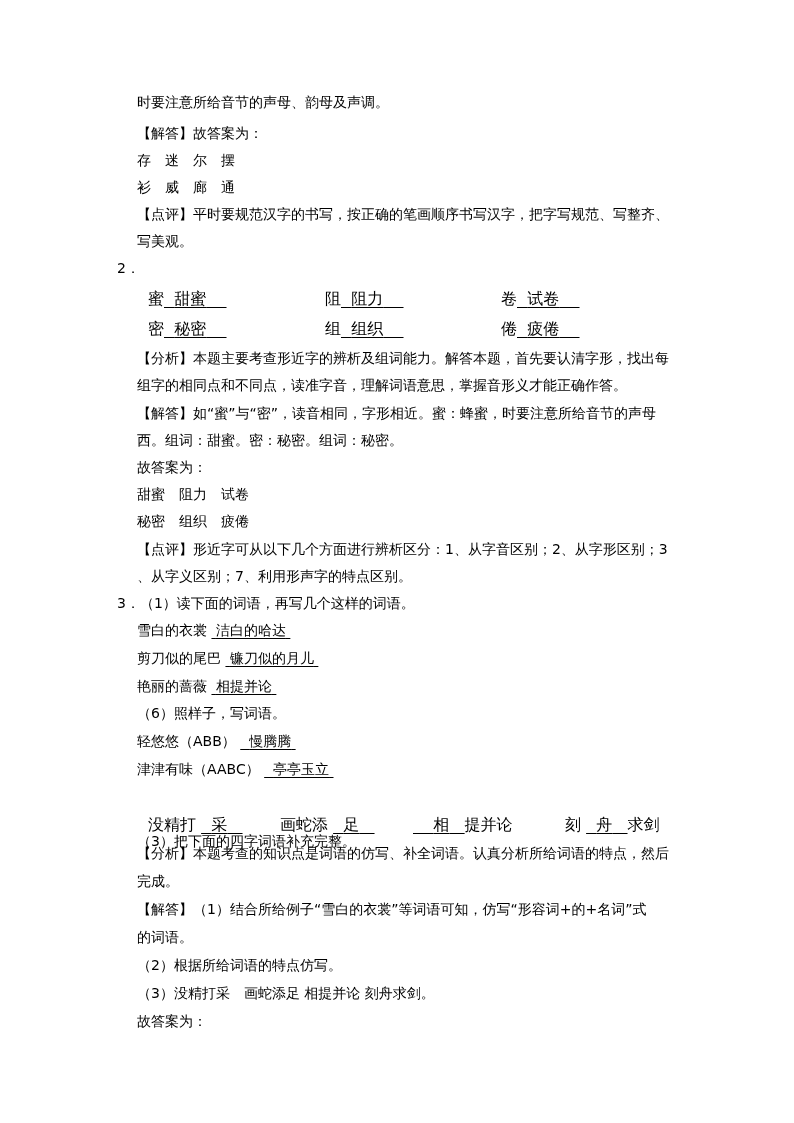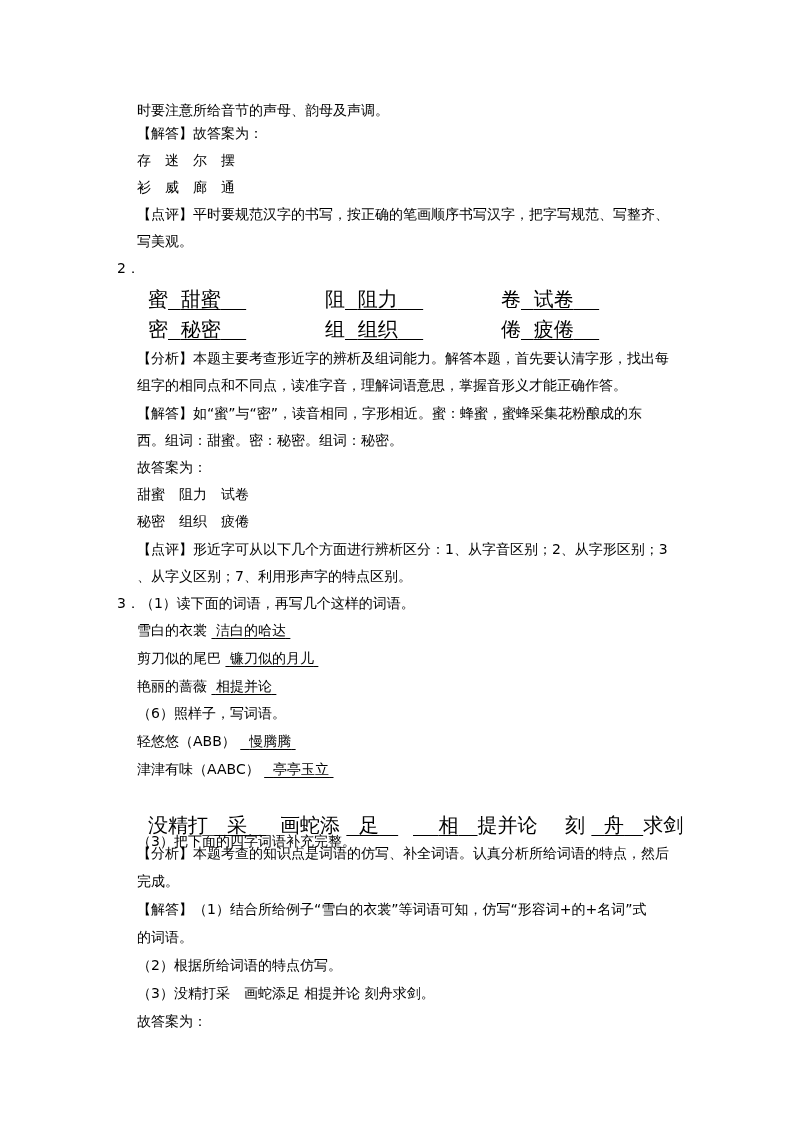--- a/index.html
+++ b/index.html
@@ -1,27 +1,27 @@
 <!DOCTYPE html>
 <html><head>
 <meta charset="utf-8">
 <style>
   html, body { margin:0; padding:0; background:#ffffff; }
   body { width:794px; height:1123px; position:relative; overflow:hidden;
          font-family:"DejaVu Sans", "Liberation Sans", sans-serif; color:#000; font-size:14px; }
   .line { position:absolute; left:137px; white-space:nowrap; line-height:20px; height:20px; font-size:14px; }
   .num { left:117px; }
   .u { text-decoration:underline; text-underline-offset:3px; text-decoration-thickness:1px; white-space:pre; }
-  .cell { position:absolute; white-space:pre; line-height:20px; height:20px; font-size:20px; }
+  .cell { position:absolute; white-space:pre; line-height:20px; height:20px; font-size:16px; }
   .sp { display:inline-block; }
 </style>
 </head>
 <body>
 
-<div class="line" style="top:100px">时要注意所给音节的声母、韵母及声调。</div>
+<div class="line" style="top:92px">时要注意所给音节的声母、韵母及声调。</div>
 <div class="line" style="top:123px">【解答】故答案为：</div>
 <div class="line" style="top:150px">
   <span>存</span><span class="sp" style="width:14px"></span><span>迷</span><span class="sp" style="width:14px"></span><span>尔</span><span class="sp" style="width:14px"></span><span>摆</span>
 </div>
 <div class="line" style="top:177px">
   <span>衫</span><span class="sp" style="width:14px"></span><span>威</span><span class="sp" style="width:14px"></span><span>廊</span><span class="sp" style="width:14px"></span><span>通</span>
 </div>
 <div class="line" style="top:204px">【点评】平时要规范汉字的书写，按正确的笔画顺序书写汉字，把字写规范、写整齐、</div>
 <div class="line" style="top:231px">写美观。</div>
 
@@ -30,21 +30,21 @@
 <div class="cell" style="left:148px; top:289px"><span>蜜</span><span class="u">  <span>甜蜜</span>    </span></div>
 <div class="cell" style="left:325px; top:289px"><span>阻</span><span class="u">  <span>阻力</span>    </span></div>
 <div class="cell" style="left:501px; top:289px"><span>卷</span><span class="u">  <span>试卷</span>    </span></div>
 
 <div class="cell" style="left:148px; top:319px"><span>密</span><span class="u">  <span>秘密</span>    </span></div>
 <div class="cell" style="left:325px; top:319px"><span>组</span><span class="u">  <span>组织</span>    </span></div>
 <div class="cell" style="left:501px; top:319px"><span>倦</span><span class="u">  <span>疲倦</span>    </span></div>
 
 <div class="line" style="top:348px">【分析】本题主要考查形近字的辨析及组词能力。解答本题，首先要认清字形，找出每</div>
 <div class="line" style="top:375px">组字的相同点和不同点，读准字音，理解词语意思，掌握音形义才能正确作答。</div>
-<div class="line" style="top:403px">【解答】如“蜜”与“密”，读音相同，字形相近。蜜：蜂蜜，蜜蜂采集花粉酿成的东</div>
+<div class="line" style="top:403px">【解答】如“蜜”与“密”，读音相同，字形相近。蜜：蜂蜜，时要注意所给音节的声母</div>
 <div class="line" style="top:430px">西。组词：甜蜜。密：秘密。组词：秘密。</div>
 <div class="line" style="top:457px">故答案为：</div>
 <div class="line" style="top:484px">甜蜜　阻力　试卷</div>
 <div class="line" style="top:511px">秘密　组织　疲倦</div>
 <div class="line" style="top:539px">【点评】形近字可从以下几个方面进行辨析区分：1、从字音区别；2、从字形区别；3</div>
 <div class="line" style="top:566px">、从字义区别；7、利用形声字的特点区别。</div>
 
 <div class="line num" style="top:593px"><span>3．</span><span>（1）读下面的词语，再写几个这样的词语。</span></div>
 
 <div class="line" style="top:620px"><span>雪白的衣裳</span> <span class="u"> <span>洁白的哈达</span> </span></div>

